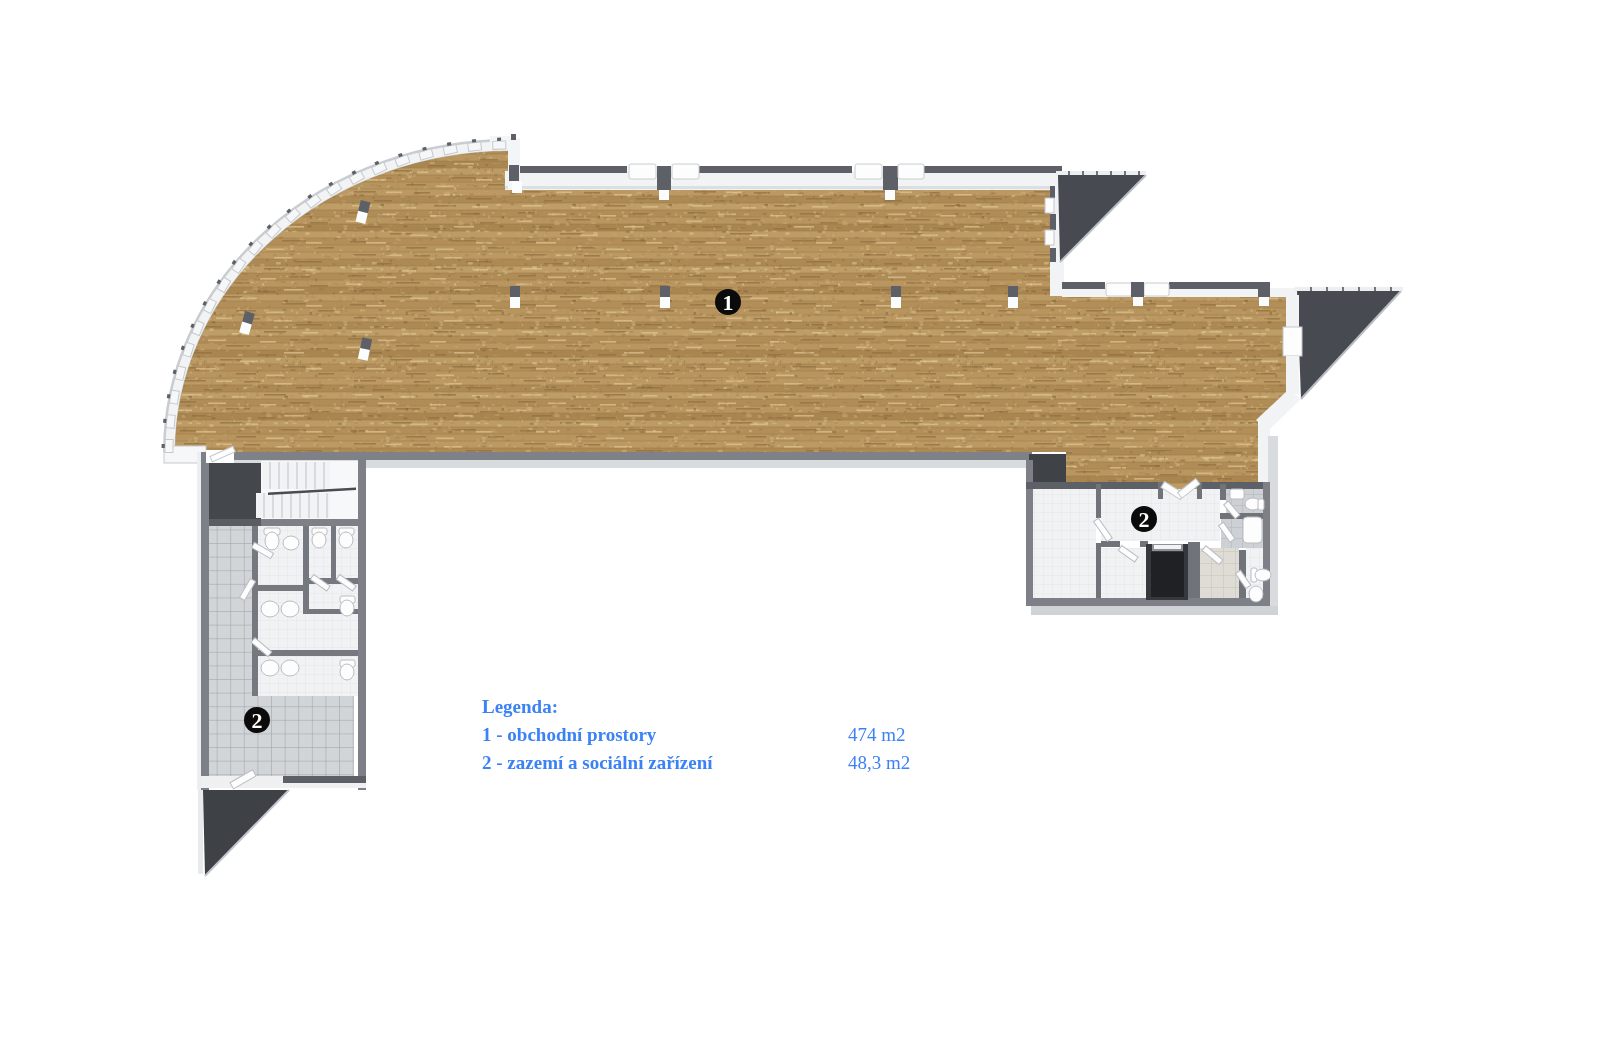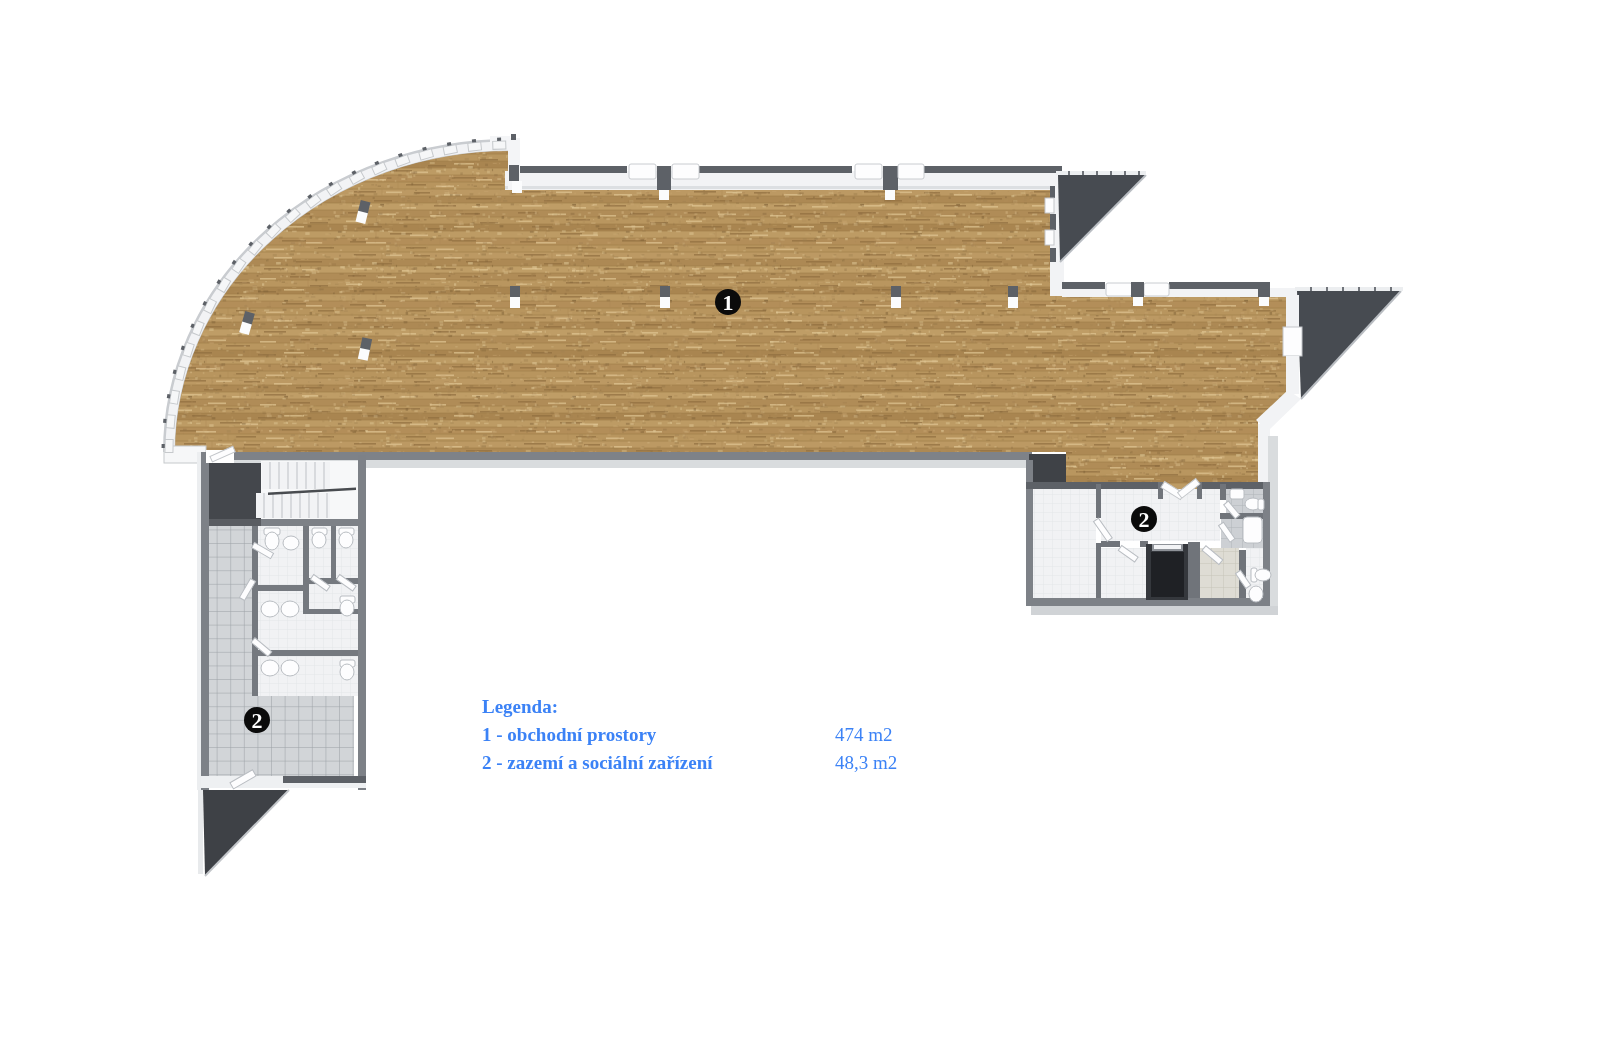--- a/index.html
+++ b/index.html
@@ -1,19 +1,19 @@
 <!DOCTYPE html>
 <html><head>
 <meta charset="utf-8">
 <style>
   html,body{margin:0;padding:0;width:1600px;height:1060px;background:#ffffff;overflow:hidden;}
   svg{display:block;}
   .legend{position:absolute;left:482px;top:693px;font-family:Liberation Serif, serif;color:#3b82f6;font-size:19px;font-weight:bold;line-height:28px;width:600px;}
   .legend .row{position:relative;}
-  .legend .area{position:absolute;left:353px;top:0;font-weight:normal;}
+  .legend .area{position:absolute;left:366px;top:0;font-weight:normal;}
 </style>
 </head>
 <body>
 <svg width="1600" height="1060" viewBox="0 0 1600 1060" xmlns="http://www.w3.org/2000/svg">
 <defs>
   <pattern id="wood" width="170" height="63" patternUnits="userSpaceOnUse">
     <rect width="170" height="63" fill="#b6935b"></rect>
     <rect x="0" y="0" width="170" height="7" fill="#bc9963"></rect>
     <rect x="0" y="7" width="170" height="7" fill="#ad8954"></rect>
     <rect x="0" y="14" width="170" height="7" fill="#bf9d66"></rect>

